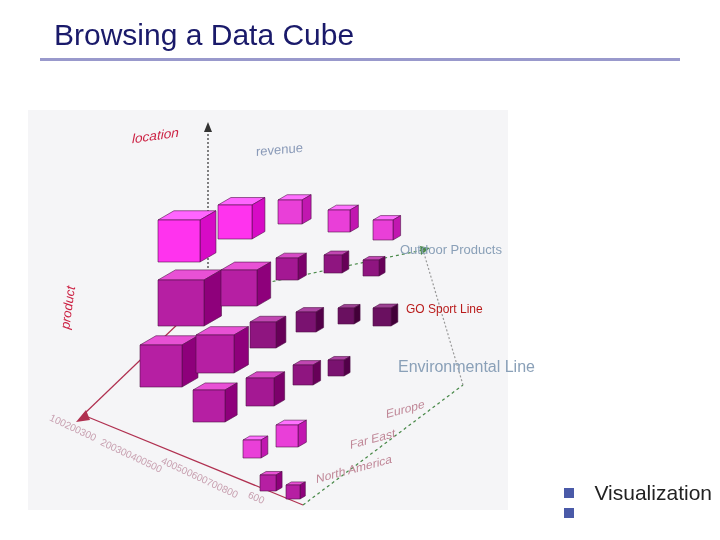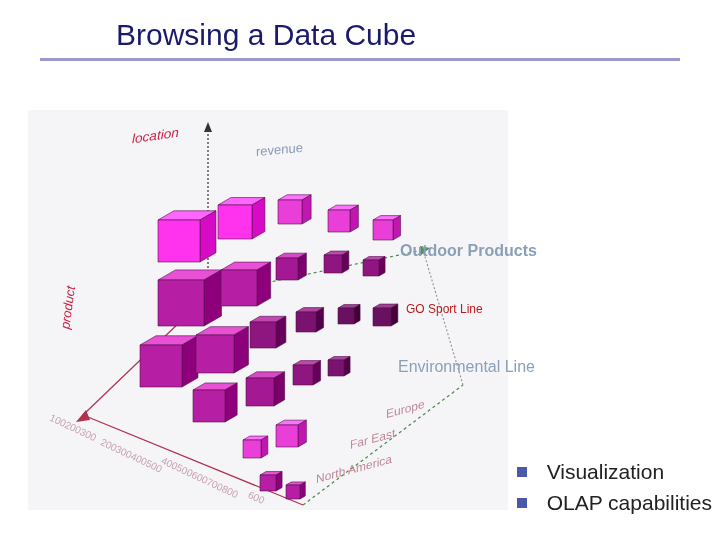--- a/index.html
+++ b/index.html
@@ -7,21 +7,21 @@
     width: 720px;
     height: 540px;
     background: #fff;
     font-family: Verdana, Arial, sans-serif;
     position: relative;
     overflow: hidden;
   }
   .title {
     font-size: 30px;
     color: #1a1a6a;
-    padding: 18px 0 6px 116px;
+    padding: 18px 0 6px 54px;
     font-weight: normal;
   }
   .underline {
     margin: 0 40px 0 40px;
     height: 3px;
     background: #9999cc;
   }
   .chart-area {
     position: absolute;
     left: 28px;
@@ -208,36 +208,35 @@
           <polygon points="272,375 277.32,371.92 277.32,385.92 272,389" fill="#8e007b" stroke="#501048" stroke-width="0.6"></polygon>
           <polygon points="258,375 272,375 272,389 258,389" fill="#b61fa3" stroke="#501048" stroke-width="0.6"></polygon>
         </g>
       </g>
   </svg>
 
   <div class="axis-label" style="left:105px; top:18px; color:#cc2244; transform:skewY(-8deg) scaleX(1.05); font-style:italic;">location</div>
   <div class="axis-label" style="left:228px; top:32px; color:#8a9ab8; transform:skewY(-5deg);">revenue</div>
   <div class="axis-label" style="left:18px; top:190px; color:#cc2244; transform:rotate(-82deg); font-style:italic;">product</div>
 
-  <div class="axis-label" style="left:372px; top:132px; color:#8aa0b8; font-size:16px;font-weight:bold;">Outdoor Products</div>
+  <div class="axis-label" style="left:372px; top:132px; color:#8aa0b8; font-size:13px;">Outdoor Products</div>
   <div class="axis-label" style="left:378px; top:192px; color:#b91c1c; font-size:12px;">GO Sport Line</div>
   <div class="axis-label" style="left:370px; top:248px; color:#8aa0b8; font-size:16px;">Environmental Line</div>
 
   <div class="axis-label" style="left:358px; top:292px; color:#c08898; font-size:12px; transform:skewY(-15deg);">Europe</div>
   <div class="axis-label" style="left:322px; top:322px; color:#c08898; font-size:12px; transform:skewY(-15deg);">Far East</div>
   <div class="axis-label" style="left:288px; top:352px; color:#c08898; font-size:12px; transform:skewY(-15deg);">North America</div>
 
   <div class="axis-label" style="left:20px; top:312px; color:#c8a0b0; font-size:10px; transform:rotate(25deg);">100200300</div>
   <div class="axis-label" style="left:70px; top:340px; color:#c8a0b0; font-size:10px; transform:rotate(25deg);">200300400500</div>
   <div class="axis-label" style="left:130px; top:362px; color:#c8a0b0; font-size:10px; transform:rotate(25deg);">400500600700800</div>
   <div class="axis-label" style="left:220px; top:382px; color:#c8a0b0; font-size:10px; transform:rotate(25deg);">600</div>
 </div>
 
 <ul class="bullets">
   <li>
       <span class="bullet-sq"></span>
       <span>Visualization</span>
     </li>
   <li>
       <span class="bullet-sq"></span>
-      <span>OLAP capabilities</span>
     </li>
 </ul>
 
 </body></html>

